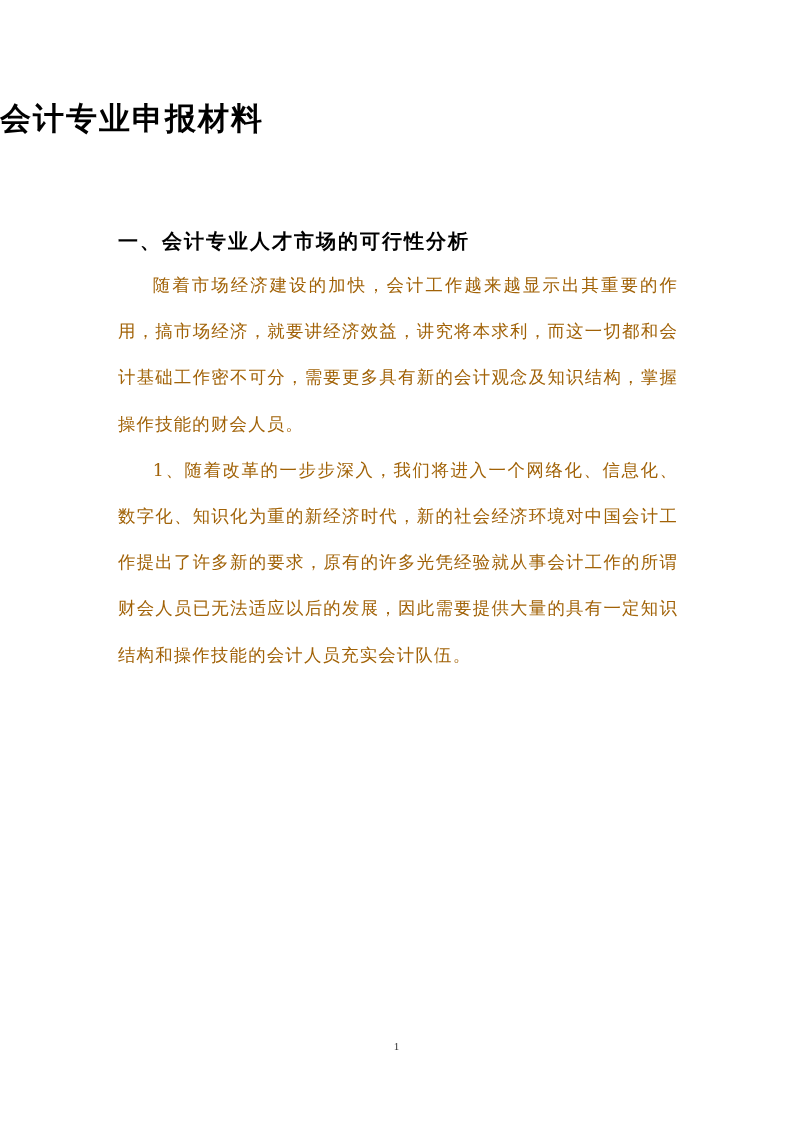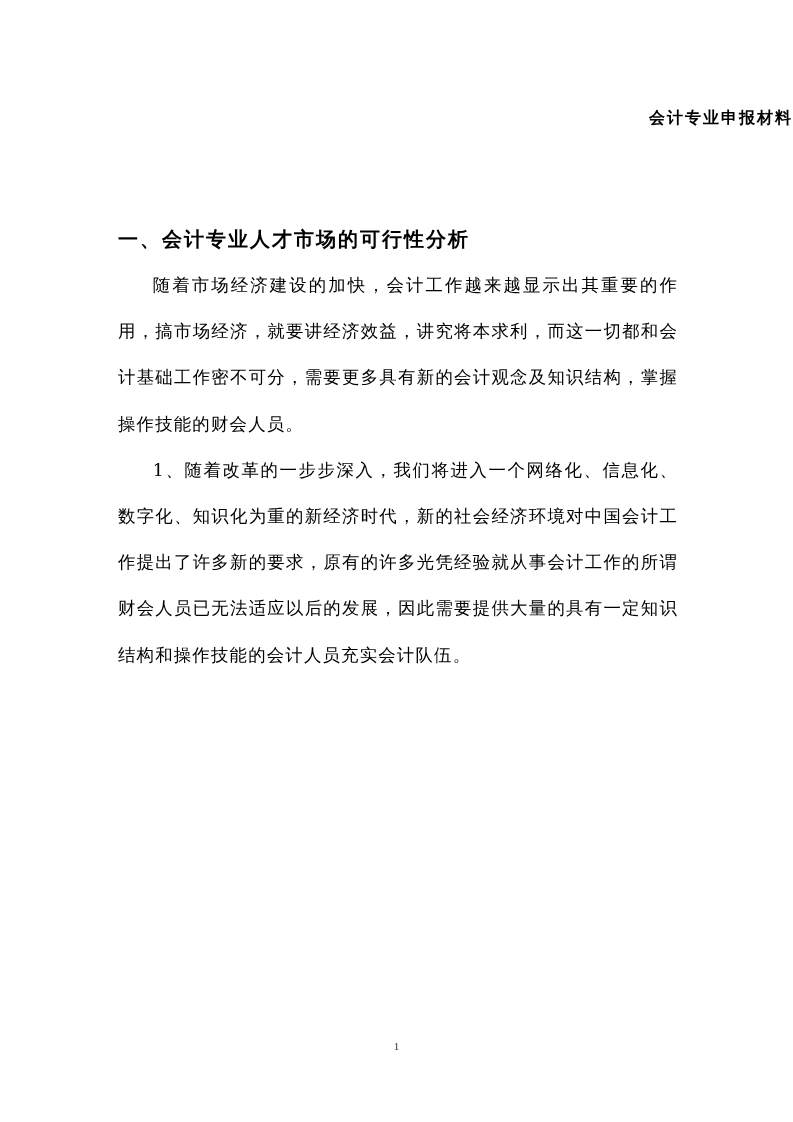--- a/index.html
+++ b/index.html
@@ -1,27 +1,27 @@
 <!DOCTYPE html>
 <html><head>
 <meta charset="utf-8">
 <style>
   html, body { margin: 0; padding: 0; background: #ffffff; }
   body { width: 793px; height: 1122px; position: relative; overflow: hidden;
          font-family: "DejaVu Serif", "Liberation Serif", serif; color: #000; }
   .page { position: absolute; left: 0; top: 0; width: 793px; height: 1122px; background: #fff; }
-  .title { position: absolute; left: 0; width: 793px; top: 100px; text-align: right;
-           font-family: "DejaVu Sans", sans-serif; font-weight: bold; font-size: 16px; letter-spacing: 2px; line-height: 36px; }
+  .title { position: absolute; left: 0; width: 793px; top: 100px; text-align: left;
+           font-family: "DejaVu Sans", sans-serif; font-weight: bold; font-size: 31px; letter-spacing: 2px; line-height: 36px; }
   .part { position: absolute; left: 122px; top: 163px; font-family: "DejaVu Sans", sans-serif;
           font-weight: bold; font-size: 20px; line-height: 30px; white-space: pre; letter-spacing: 2px; }
-  .section { position: absolute; left: 118px; top: 225px; font-family: Liberation Mono, monospace;
+  .section { position: absolute; left: 118px; top: 225px; font-family: Liberation Serif, serif;
              font-weight: bold; font-size: 20px; line-height: 32px; letter-spacing: 2px; }
   .body { position: absolute; left: 118px; top: 262px; width: 560px; }
   .para { font-size: 17.4px; line-height: 46.2px; text-align: justify; text-justify: inter-character;
-          text-indent: 2em; margin: 0; letter-spacing: 1.2px; color: #000000; }
+          text-indent: 2em; margin: 0; letter-spacing: 1.2px; color: #a16207; }
   .page-number { position: absolute; left: 0; width: 793px; top: 1040px; text-align: center;
                  font-family: "Liberation Serif", serif; font-size: 11px; color: #333; }
 </style>
 </head>
 <body>
 
 <div class="page">
   <div class="title">会计专业申报材料</div>
   <div class="section">一、会计专业人才市场的可行性分析</div>
   <div class="body">

